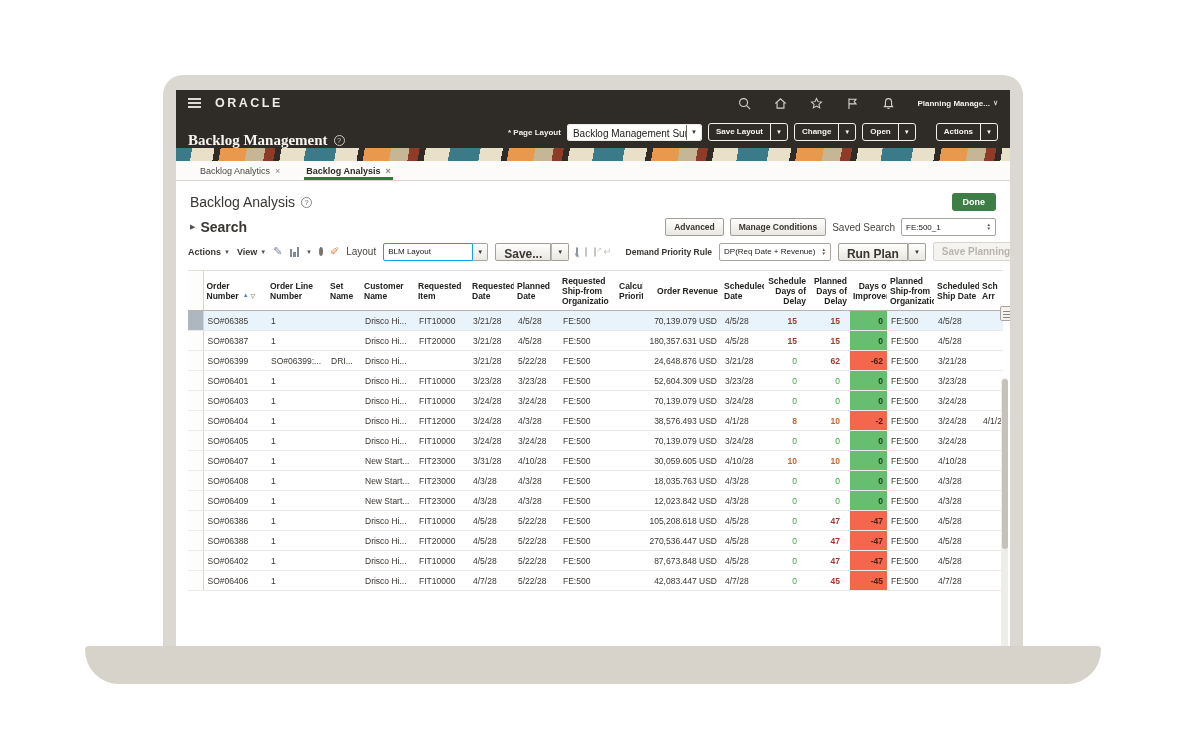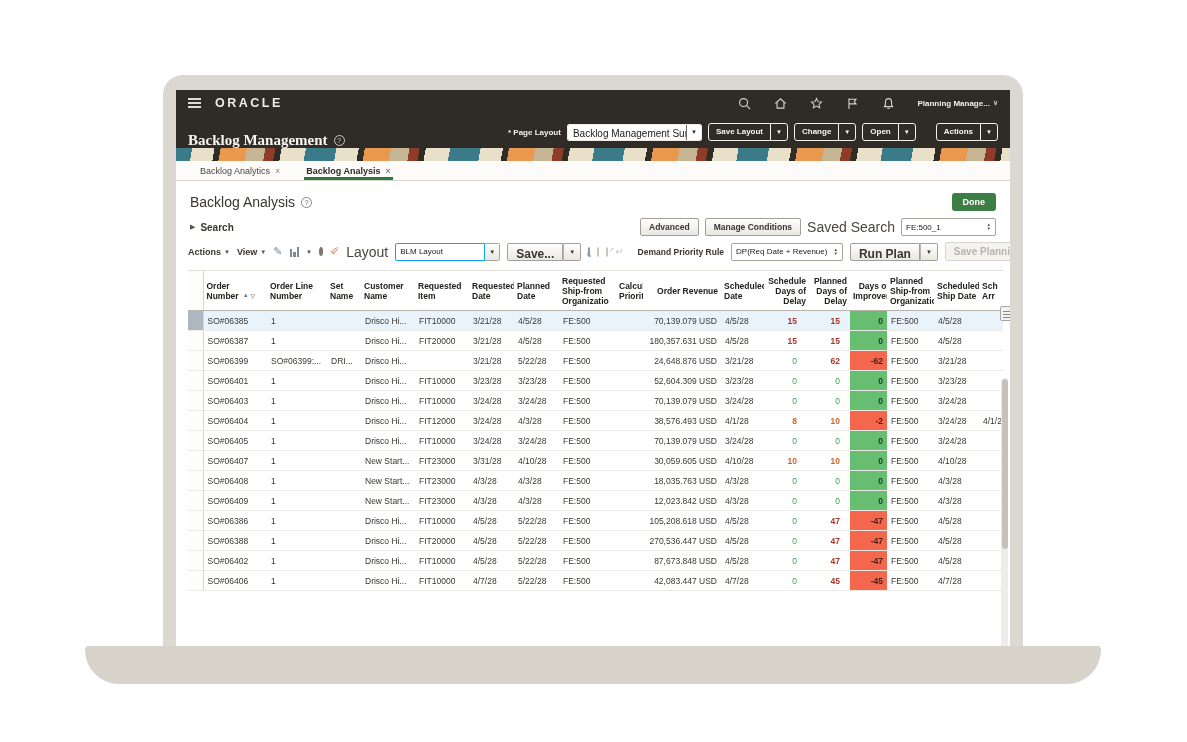--- a/index.html
+++ b/index.html
@@ -53,24 +53,24 @@
   .paneltitle { font-size:14px; color:#3a3631; display:flex; align-items:center; gap:6px; }
   .help-light { width:11px; height:11px; border:1px solid #8a857e; border-radius:50%; color:#6e6a63; font-size:7.5px; line-height:10px; text-align:center; }
   .done-btn { margin-left:auto; background:var(--accent-green,#3d7d46); color:#fff; font-size:9px; font-weight:bold; border:none; border-radius:3px; padding:4px 11px; cursor:pointer; }
   .side-icon { position:absolute; right:-3px; top:125px; width:13px; height:15px; background:#f4f2ef; border:1px solid #a9a49e; border-radius:2px 0 0 2px;
     background-image:linear-gradient(#8a857e,#8a857e),linear-gradient(#8a857e,#8a857e),linear-gradient(#8a857e,#8a857e);
     background-size:7px 1px; background-repeat:no-repeat; background-position:2px 4px,2px 7px,2px 10px; cursor:pointer; }
 
   
   .searchrow { display:flex; align-items:center; padding:5px 14px 3px; }
   .disclose { font-size:7px; color:#55514b; margin-right:5px; }
-  .searchlabel { font-size:10px; font-weight:bold; color:#3a3631; }
+  .searchlabel { font-size:14px; font-weight:bold; color:#3a3631; }
   .searchright { margin-left:auto; display:flex; align-items:center; gap:6px; }
   .ltbtn { background:linear-gradient(#fefefd,#e9e7e2); border:1px solid #a39e96; border-radius:2px; font-size:8.5px; font-weight:bold; color:#3a3631; padding:3px 8px; white-space:nowrap; cursor:pointer; }
-  .lbl85 { font-size:14px; color:#4a4641; white-space:nowrap; }
+  .lbl85 { font-size:10px; color:#4a4641; white-space:nowrap; }
   .select { display:flex; align-items:center; background:#fff; border:1px solid #a9a49e; border-radius:2px; height:18px; font-size:8px; color:#23211e; padding:0 4px; cursor:pointer; }
   .select .sv { white-space:nowrap; overflow:hidden; }
   .spin { margin-left:auto; display:flex; flex-direction:column; line-height:4px; font-size:4.5px; color:#55514b; padding-left:6px; }
   .resultsrow { padding:2px 14px 2px; font-size:10px; color:#3a3631; }
 
   
   .toolbar { display:flex; align-items:center; gap:7px; padding:3px 12px 5px; font-size:9px; color:#3a3631; }
   .tb-menu { font-weight:bold; display:flex; align-items:center; gap:3px; cursor:pointer; }
   .tb-menu .chev { font-size:6px; color:#55514b; }
   .glyph { font-size:11px; color:#7d8b99; cursor:pointer; }

